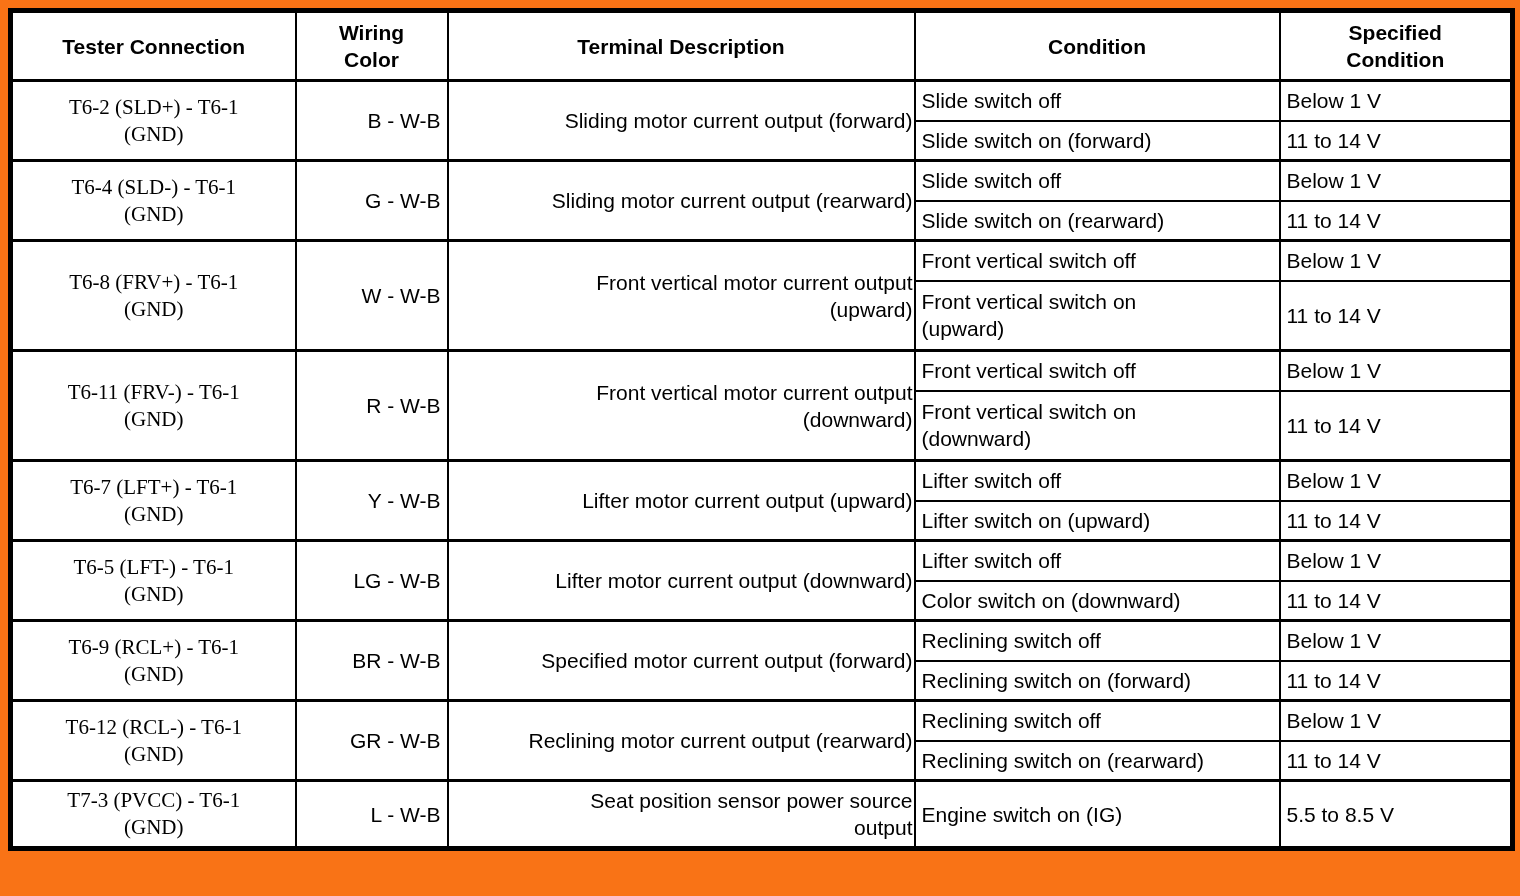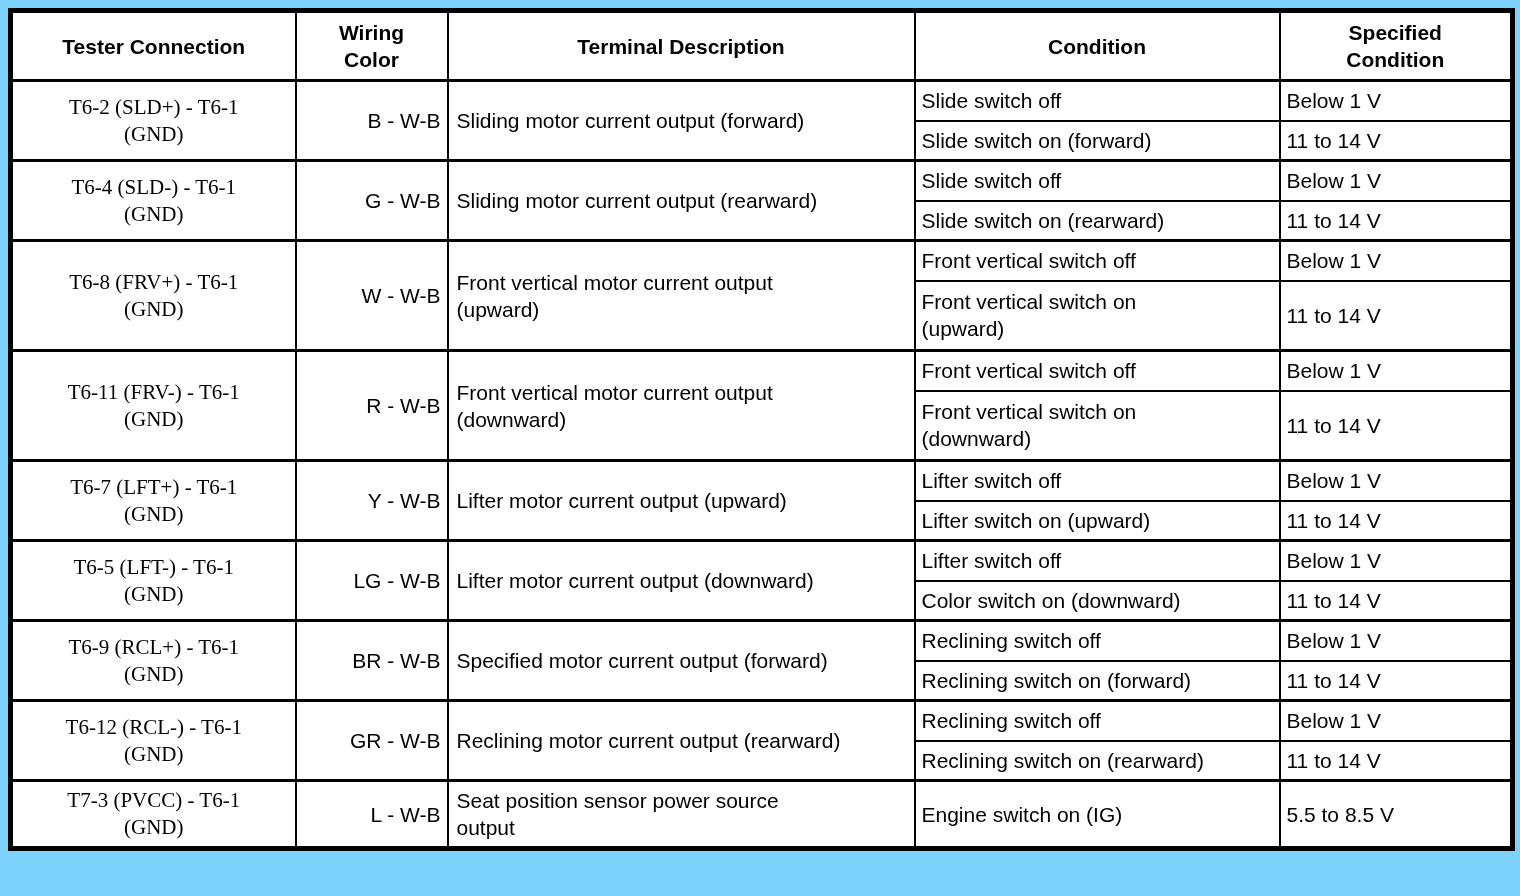--- a/index.html
+++ b/index.html
@@ -4,21 +4,21 @@
 <style>
   html, body {
     margin: 0;
     padding: 0;
     background: #ffffff;
     font-family: "Liberation Sans", "DejaVu Sans", sans-serif;
   }
   .page {
     width: 1520px;
     height: 896px;
-    background: #7dd3fc;
+    background: #f97316;
     box-sizing: border-box;
     padding: 8px;
   }
   table.spec-table {
     border-collapse: collapse;
     table-layout: fixed;
     width: 1502px;
     border: 5px solid #000000;
     background: #ffffff;
   }
@@ -35,21 +35,21 @@
   }
   .spec-table th {
     font-weight: bold;
     text-align: center;
     border-bottom-width: 3px;
     padding: 6px 4px;
   }
   .spec-table tr.group-start > td { border-top-width: 3px; }
   .spec-table td.c-tester  { text-align: center; font-family: Liberation Serif, serif; }
   .spec-table td.c-wiring  { text-align: right; }
-  .spec-table td.c-desc    { text-align: left; padding-left: 8px; padding-right: 1px; }
+  .spec-table td.c-desc    { text-align: right; padding-left: 8px; padding-right: 1px; }
   .spec-table td.c-cond    { text-align: left; padding-right: 2px; }
   .spec-table td.c-spec    { }
   tr.h-head { height: 64px; }
   tr.h-std  { height: 40px; }
   tr.h-tall { height: 70px; }
   tr.h-last { height: 68px; }
 </style>
 </head>
 <body>
 

